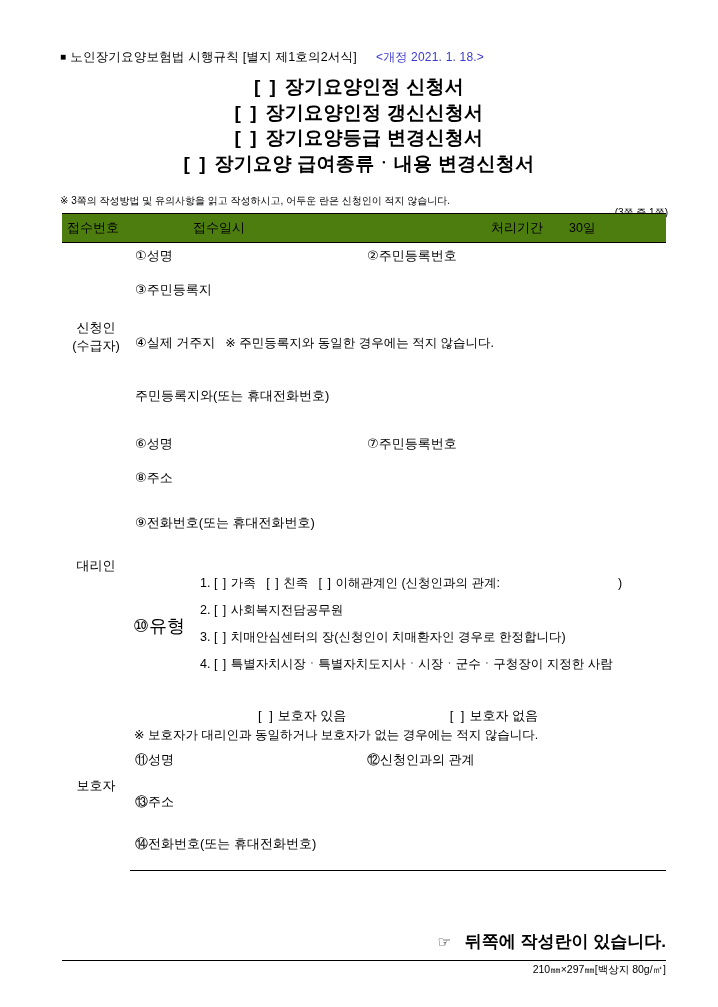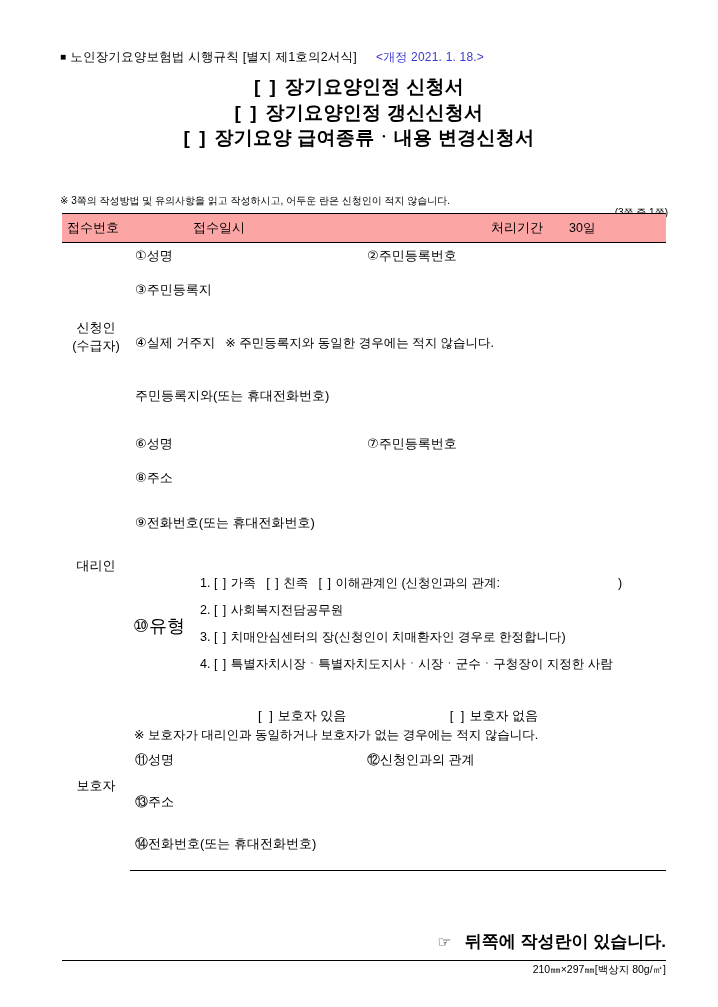--- a/index.html
+++ b/index.html
@@ -51,21 +51,21 @@
   .tbl td {
     border: 0; padding: 0; vertical-align: top;
     font-size: 13px;
   }
   .hline-thin  { border-top: 1px solid #585858; }
   .hline-bold  { border-top: 1.6px solid #000; }
   .vline-l     { border-left: 1px solid #585858; }
   .vline-bold-l{ border-left: 1.3px solid #333; }
 
   .hdr-cell {
-    background: #fca5a5;
+    background: #4d7c0f;
     height: 27px; line-height: 27px;
     padding-left: 5px !important;
     font-size: 13px; white-space: nowrap;
     border-top: 1.6px solid #000 !important;
     border-bottom: 1.6px solid #000 !important;
   }
   .hdr-cell .per { margin-left: 26px; font-size: 12.5px; }
 
   .sec-label {
     text-align: center; vertical-align: middle !important;
@@ -116,20 +116,23 @@
   <div class="form-ref">
     <span class="sq">■</span><span>노인장기요양보험법 시행규칙 [별지 제1호의2서식]</span><span class="rev">&lt;개정 2021. 1. 18.&gt;</span>
   </div>
 
   <div class="titles">
     <div class="title-line">
       <span class="bx">[    ]</span><span>장기요양인정 신청서</span>
     </div>
     <div class="title-line">
       <span class="bx">[    ]</span><span>장기요양인정 갱신신청서</span>
+    </div>
+    <div class="title-line">
+      <span class="bx">[    ]</span><span>장기요양등급 변경신청서</span>
     </div>
     <div class="title-line">
       <span class="bx">[    ]</span><span>장기요양 급여종류ㆍ내용 변경신청서</span>
     </div>
   </div>
 
   <div class="note-row">
     <span>※ 3쪽의 작성방법 및 유의사항을 읽고 작성하시고, 어두운 란은 신청인이 적지 않습니다.</span>
     <span class="pg">(3쪽 중 1쪽)</span>
   </div>

